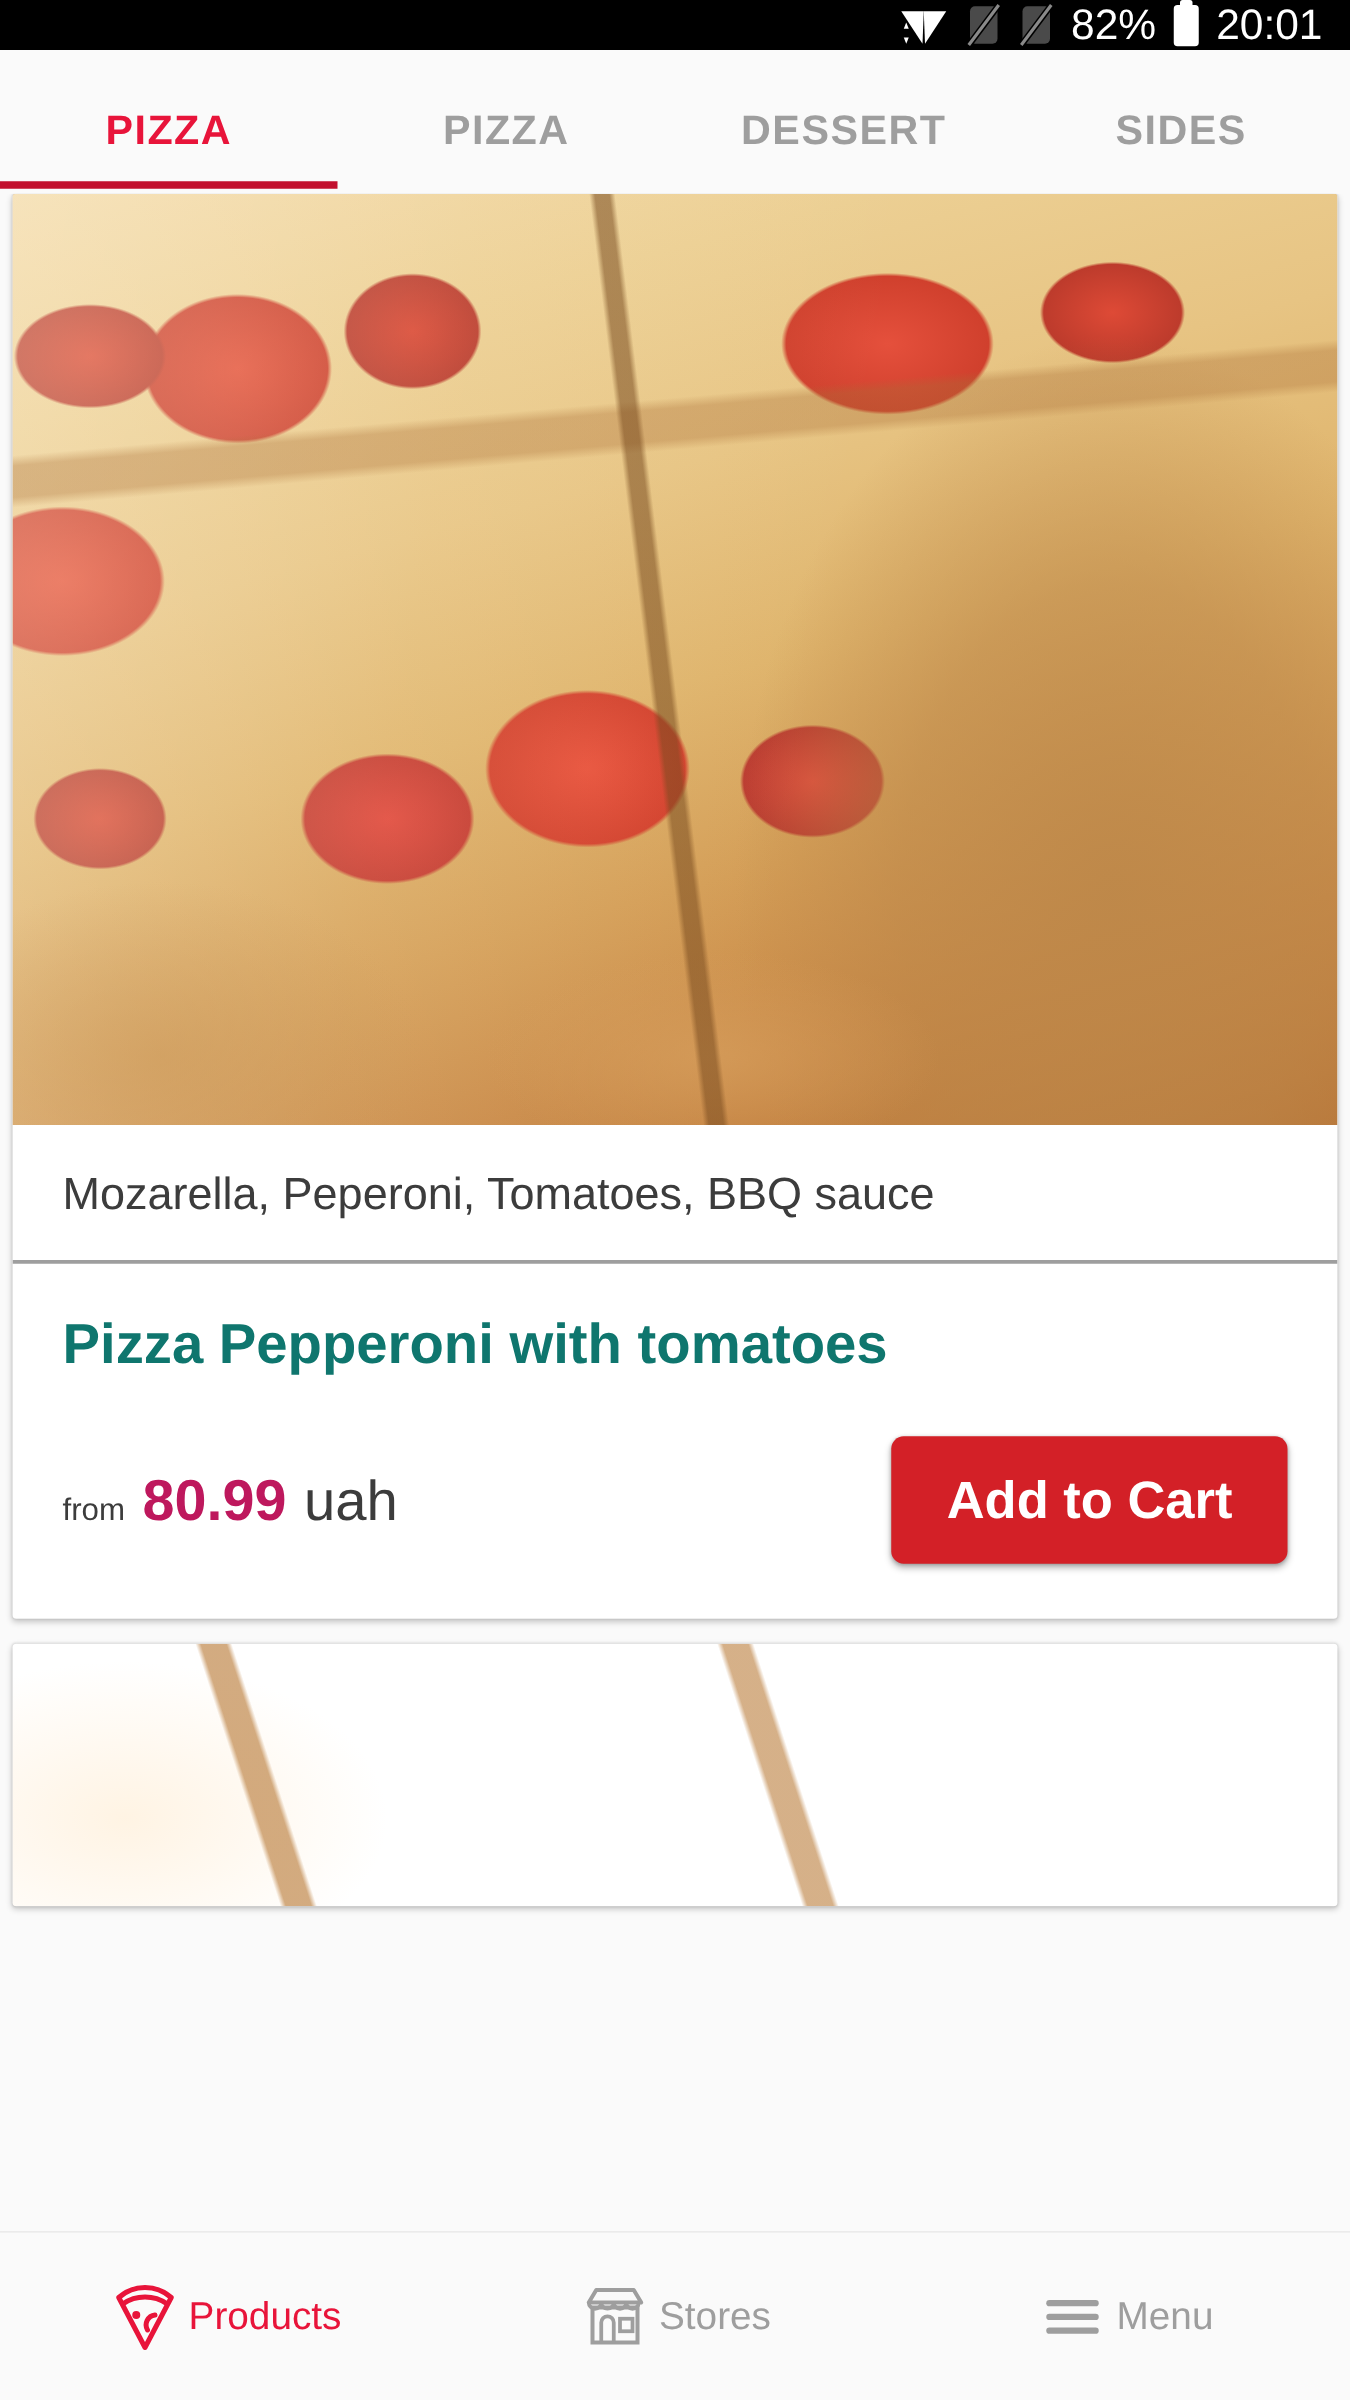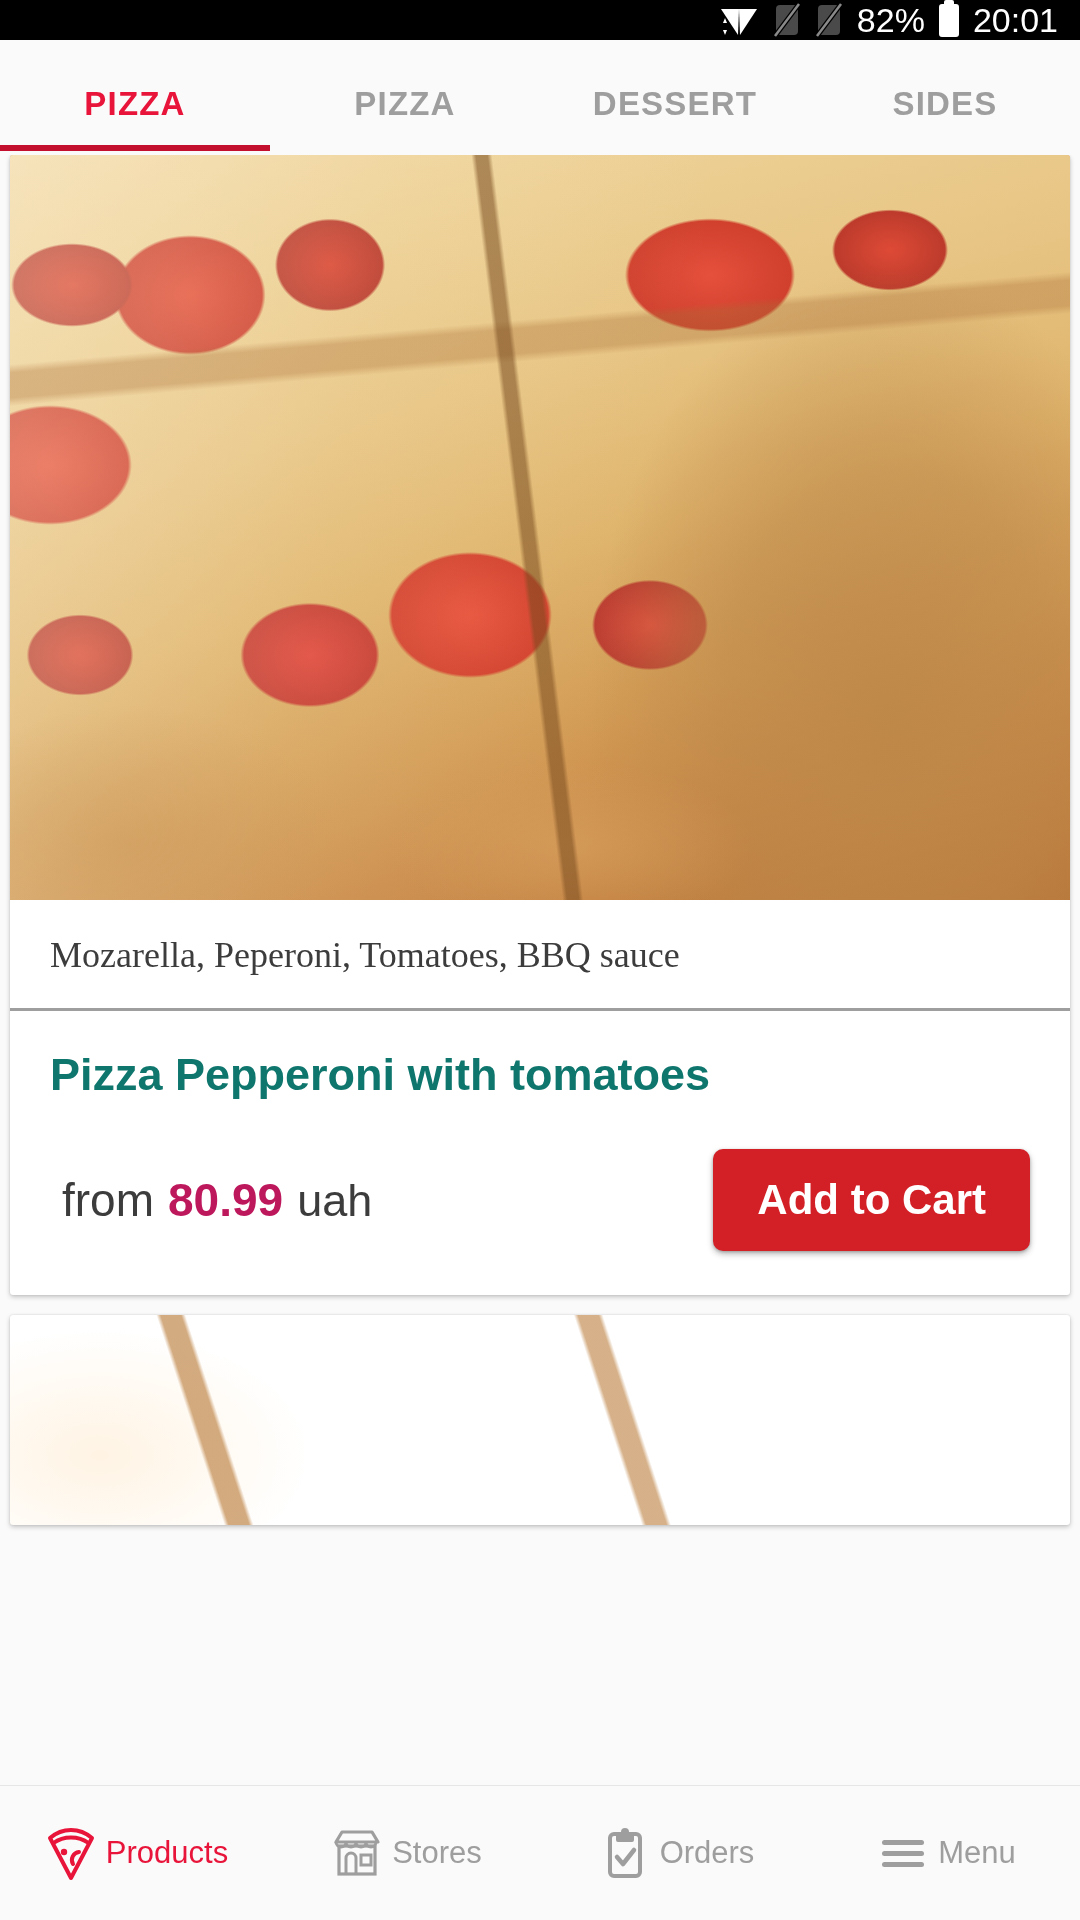--- a/index.html
+++ b/index.html
@@ -125,37 +125,37 @@
     position:absolute; inset:0;
     background:
       linear-gradient(72deg, rgba(0,0,0,0) 0 19%, rgba(196,143,86,0.75) 19.4% 21.2%, rgba(0,0,0,0) 21.6%),
       linear-gradient(72deg, rgba(0,0,0,0) 0 56%, rgba(196,143,86,0.7) 56.4% 58.2%, rgba(0,0,0,0) 58.6%),
       radial-gradient(ellipse 300px 180px at 90px 140px, rgba(255,232,200,0.5) 0%, rgba(255,232,200,0) 70%);
   }
 
   .card-desc {
     padding:34px 40px 32px 40px;
     font-size:36px; color:#3c3c3c; font-weight:400;
-    font-family:Liberation Serif, serif;
+    font-family:Liberation Sans, sans-serif;
     border-bottom:3px solid #9e9e9e;
   }
 
   .card-body { padding:38px 40px 44px 40px; }
 
   .card-title {
     font-size:45px; font-weight:700; color:#0f766e;
     font-family:Liberation Sans, sans-serif; line-height:1.15;
   }
 
   .price-row {
     display:flex; align-items:center; justify-content:space-between;
     margin-top:48px;
   }
   .price-block { display:flex; align-items:baseline; gap:14px; }
-  .price-from { font-size:46px; color:#3c3c3c; font-weight:400;margin-left:12px; }
+  .price-from { font-size:25px; color:#3c3c3c; font-weight:400; }
   .price-value { font-size:46px; color:#be185d; font-weight:700;text-align:right; }
   .price-cur { font-size:45px; color:#3c3c3c; font-weight:400; }
 
   .add-cart-btn {
     background:#d32027; color:#ffffff;
     font-size:42px; font-weight:700;
     font-family:"Liberation Sans", sans-serif;
     border:none; border-radius:10px;
     padding:30px 44px; cursor:pointer;
     box-shadow:0 3px 6px rgba(0,0,0,0.28), 0 1px 3px rgba(0,0,0,0.2);
@@ -280,31 +280,20 @@
           <path d="M8 18 L14 8 L44 8 L50 18 Z" fill="none" stroke="#9e9e9e" stroke-width="3.2" stroke-linejoin="round"></path>
           <path d="M8 18 A5 5 0 0 0 18 18 A5 5 0 0 0 28 18 A5 5 0 0 0 38 18 A5 5 0 0 0 48 18" fill="none" stroke="#9e9e9e" stroke-width="3"></path>
           <rect x="11" y="22" width="36" height="28" fill="none" stroke="#9e9e9e" stroke-width="3.2"></rect>
           <path d="M18 50 L18 34 A5 5 0 0 1 28 34 L28 50" fill="none" stroke="#9e9e9e" stroke-width="3"></path>
           <rect x="33" y="31" width="10" height="10" fill="none" stroke="#9e9e9e" stroke-width="3"></rect>
         </svg>
       </span>
       <span class="nav-label">Stores</span>
     </div>
 
-    <div class="nav-item">
-      <span class="nav-icon">
-        <svg width="58" height="58" viewBox="0 0 58 58">
-          <rect x="14" y="10" width="30" height="42" rx="4" fill="none" stroke="#9e9e9e" stroke-width="4"></rect>
-          <path d="M22 10 L22 16 L36 16 L36 10" fill="#9e9e9e" stroke="#9e9e9e" stroke-width="4" stroke-linejoin="round"></path>
-          <circle cx="29" cy="8" r="4" fill="#9e9e9e"></circle>
-          <path d="M21 33 L27 40 L38 26" fill="none" stroke="#9e9e9e" stroke-width="4.5" stroke-linecap="round" stroke-linejoin="round"></path>
-        </svg>
-      </span>
-      <span class="nav-label">Orders</span>
-    </div>
 
     <div class="nav-item">
       <span class="nav-icon">
         <svg width="58" height="58" viewBox="0 0 58 58">
           <rect x="8" y="16" width="42" height="5" rx="2.5" fill="#9e9e9e"></rect>
           <rect x="8" y="27" width="42" height="5" rx="2.5" fill="#9e9e9e"></rect>
           <rect x="8" y="38" width="42" height="5" rx="2.5" fill="#9e9e9e"></rect>
         </svg>
       </span>
       <span class="nav-label">Menu</span>

